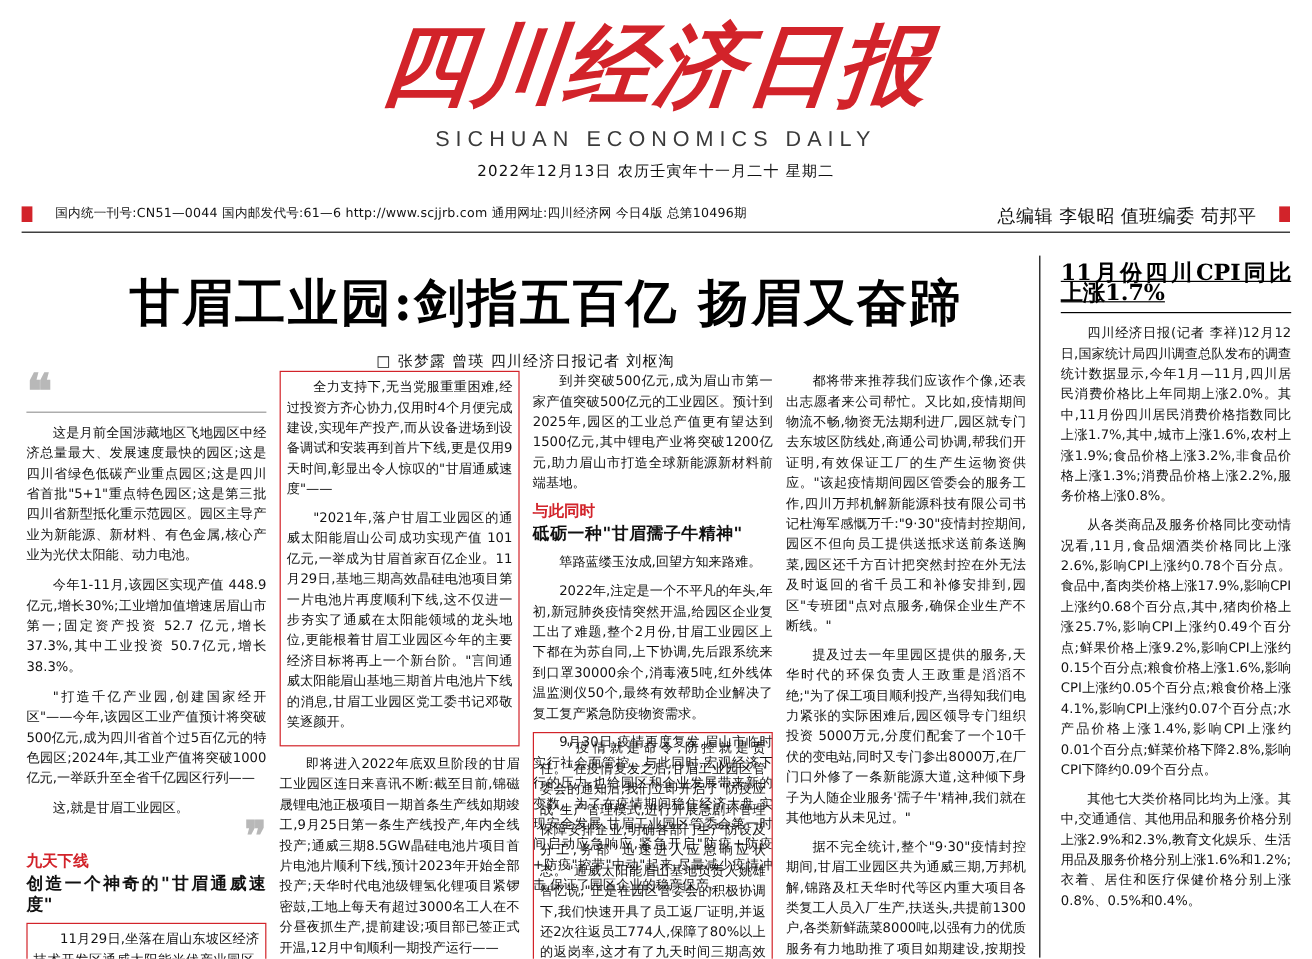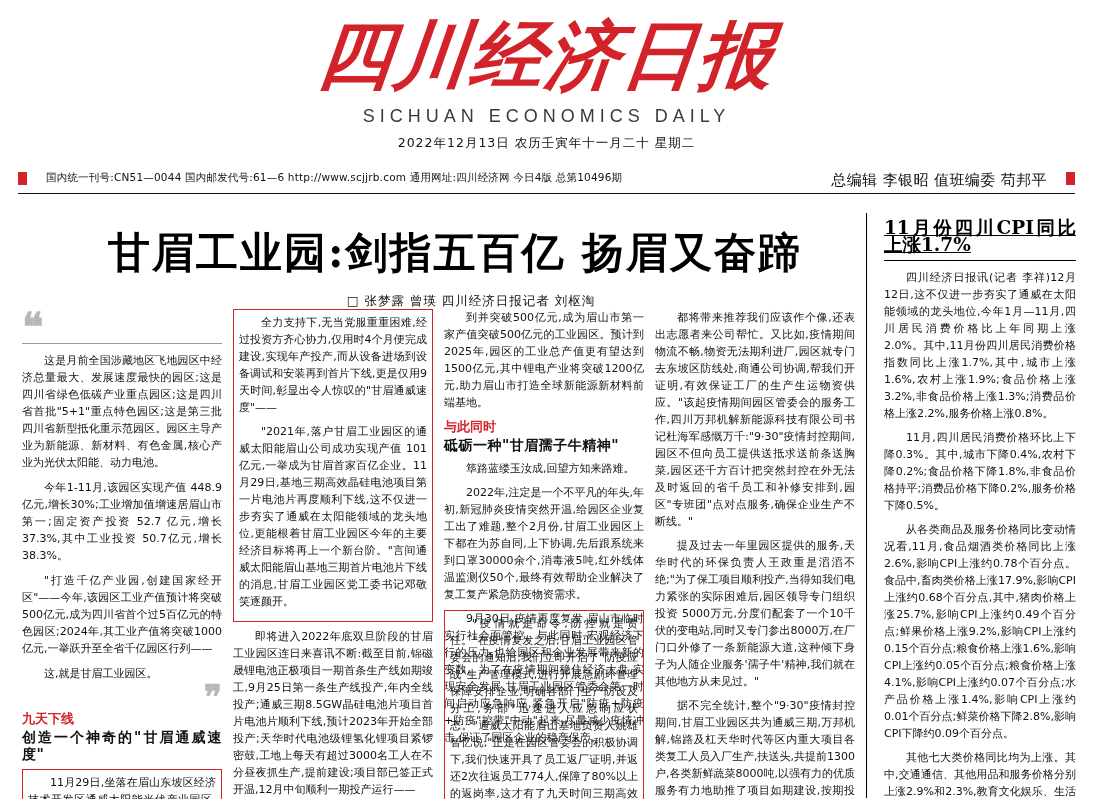--- a/index.html
+++ b/index.html
@@ -37,21 +37,21 @@
 
   .vrule{position:absolute;background:#000;width:1px;}
 
   
   .headline{
     position:absolute;left:60px;top:20px;width:790px;text-align:center;
     font-family:"DejaVu Serif","Liberation Serif",serif;
     font-weight:bold;font-size:42px;letter-spacing:2px;color:#000;
   }
   .byline{
-    position:absolute;left:76px;top:88px;width:790px;text-align:center;
+    position:absolute;left:43px;top:88px;width:790px;text-align:center;
     font-size:12.5px;color:#111;letter-spacing:1px;
   }
 
   
   .col{position:absolute;font-size:11px;line-height:17px;color:#111;text-align:justify;}
   .quote-mark{
     font-family:"DejaVu Serif",serif;font-size:40px;color:#b8b8b8;line-height:20px;font-weight:bold;
   }
   .quote-line{height:1px;background:#9a9a9a;margin:6px 0 8px 0;}
   .quote-body p{margin:0 0 8px 0;text-indent:2em;}
@@ -153,22 +153,21 @@
       <div class="body boxed">
         <p>"疫情就是命令,防控就是责任。"在疫情复发之后,甘眉工业园区管委会的通知后,我们立即开启了"防疫应战"生产管理模式,进行开展急剧环管理保障安排企业,明确各部门生产防设及分工,务部"迅速进人应急响应状态。"通威太阳能眉山基地负责人姚雄智忆说,"正是在园区管委会的积极协调下,我们快速开具了员工返厂证明,并返还2次往返员工774人,保障了80%以上的返岗率,这才有了九天时间三期高效晶硅电池项目第一片电池片顺利下线的奇迹!"</p>
       </div>
 
     </div>
 
     <div class="col" style="left:884px;top:14px;width:192px;">
       <div class="rcol-title">11月份四川CPI同比上涨1.7%</div>
       <div style="height:1px;background:#000;margin:7px 0 8px 0;"></div>
       <div class="rbody">
-        <p>四川经济日报讯(记者 李祥)12月12日,这不仅进一步夯实了通威在太阳能领域的龙头地位,今年1月—11月,四川居民消费价格比上年同期上涨2.0%。其中,11月份四川居民消费价格指数同比上涨1.7%,其中,城市上涨1.6%,农村上涨1.9%;食品价格上涨3.2%,非食品价格上涨1.3%;消费品价格上涨2.2%,服务价格上涨0.8%。</p>
-        <p>11月,四川居民消费价格环比上下降0.3%。其中,城市下降0.4%,农村下降0.2%;食品价格下降1.8%,非食品价格持平;消费品价格下降0.2%,服务价格下降0.5%。</p>
+        <p>四川经济日报(记者 李祥)12月12日,国家统计局四川调查总队发布的调查统计数据显示,今年1月—11月,四川居民消费价格比上年同期上涨2.0%。其中,11月份四川居民消费价格指数同比上涨1.7%,其中,城市上涨1.6%,农村上涨1.9%;食品价格上涨3.2%,非食品价格上涨1.3%;消费品价格上涨2.2%,服务价格上涨0.8%。</p>
         <p>从各类商品及服务价格同比变动情况看,11月,食品烟酒类价格同比上涨2.6%,影响CPI上涨约0.78个百分点。食品中,畜肉类价格上涨17.9%,影响CPI上涨约0.68个百分点,其中,猪肉价格上涨25.7%,影响CPI上涨约0.49个百分点;鲜果价格上涨9.2%,影响CPI上涨约0.15个百分点;粮食价格上涨1.6%,影响CPI上涨约0.05个百分点;粮食价格上涨4.1%,影响CPI上涨约0.07个百分点;水产品价格上涨1.4%,影响CPI上涨约0.01个百分点;鲜菜价格下降2.8%,影响CPI下降约0.09个百分点。</p>
         <p>其他七大类价格同比均为上涨。其中,交通通信、其他用品和服务价格分别上涨2.9%和2.3%,教育文化娱乐、生活用品及服务价格分别上涨1.6%和1.2%;衣着、居住和医疗保健价格分别上涨0.8%、0.5%和0.4%。</p>
       </div>
 
     </div>
 
   </div>
 </div>
 
 </body></html>

